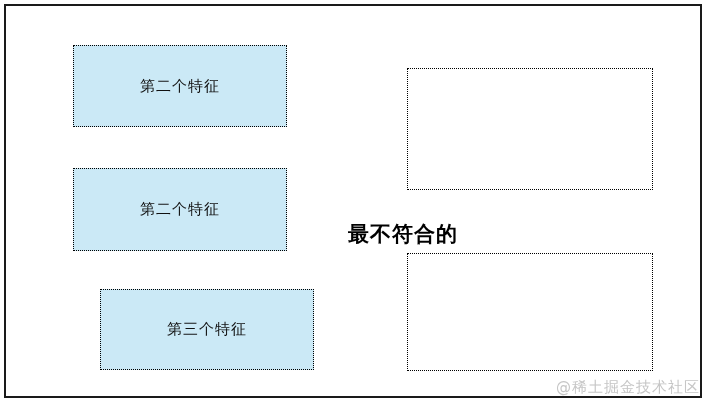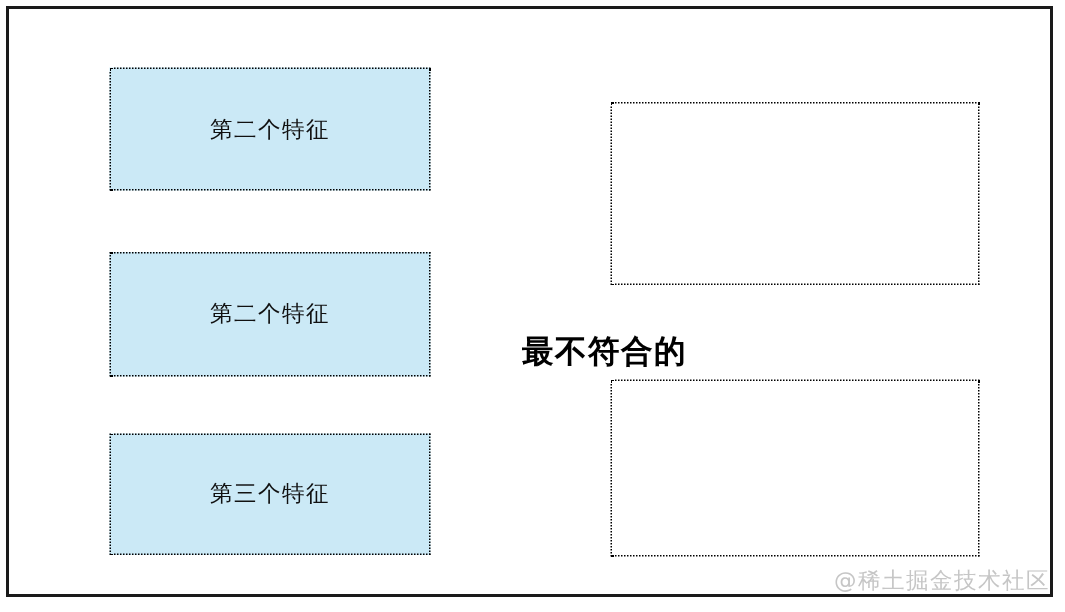--- a/index.html
+++ b/index.html
@@ -33,21 +33,21 @@
     background: #cbe9f6;
     border: 1px dotted #000000;
     box-sizing: border-box;
     display: flex;
     align-items: center;
     justify-content: center;
     cursor: move;
   }
   .feature-box.f1 { top: 45px; }
   .feature-box.f2 { top: 168px; height: 83px; }
-  .feature-box.f3 { top: 289px; height: 81px; }
+  .feature-box.f3 { top: 289px; height: 81px; margin-left: 27px; }
   .feature-label {
     font-size: 15px;
     color: #111111;
     letter-spacing: 1px;
   }
   .zone-heading {
     position: absolute;
     font-size: 21px;
     font-weight: bold;
     color: #000000;

